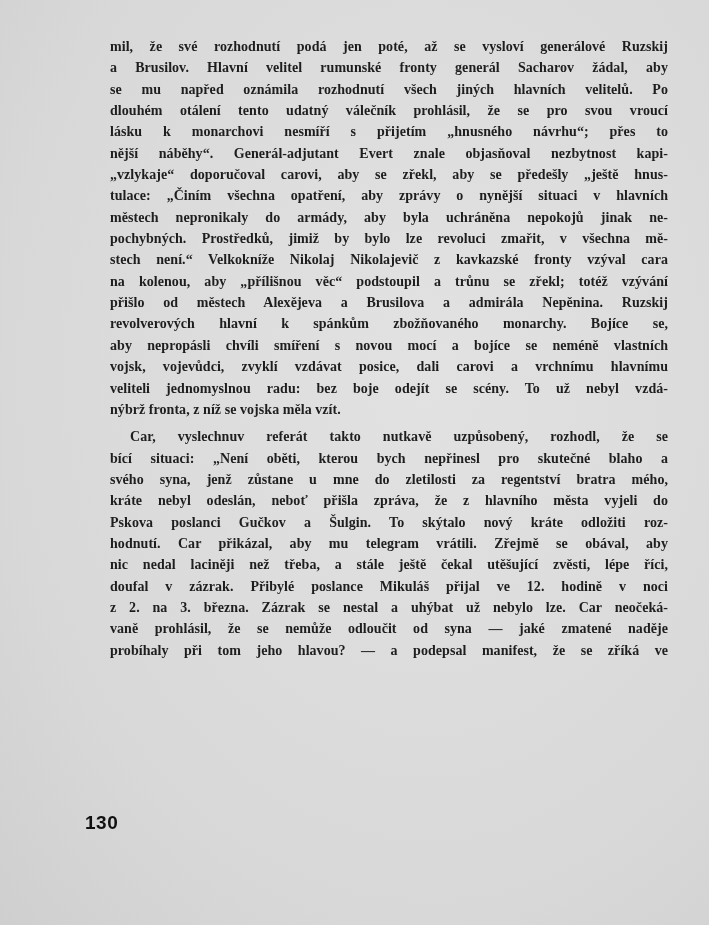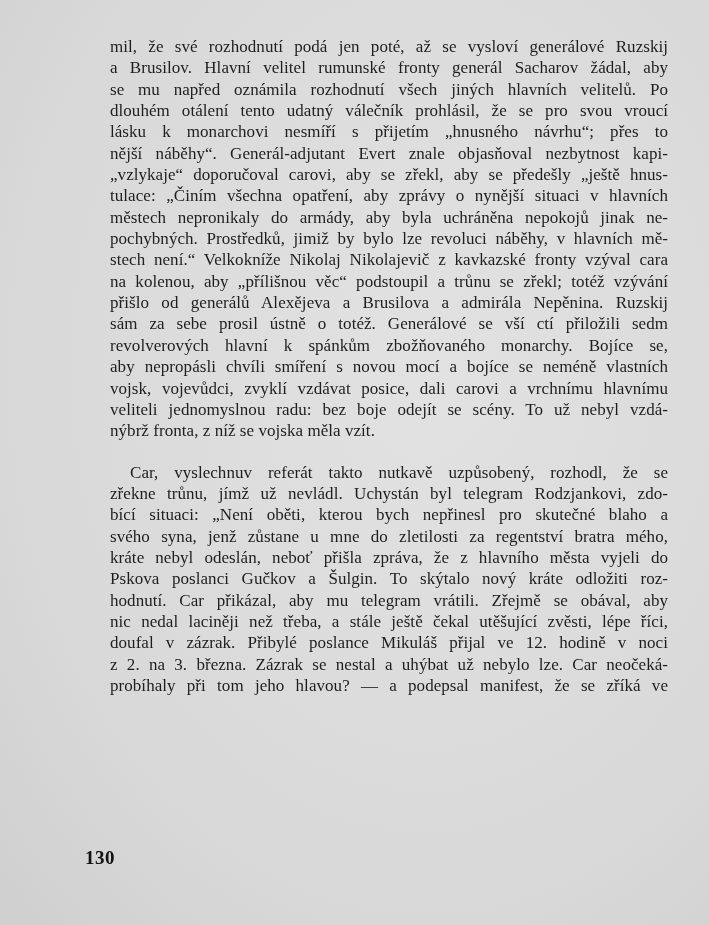--- a/index.html
+++ b/index.html
@@ -19,76 +19,76 @@
     .page {
       position: absolute;
       left: 110px;
       top: 36px;
       width: 558px;
     }
     .line {
       display: block;
       height: 21.35px;
       line-height: 21.35px;
-      font-size: 17px;
+      font-size: 14px;
       white-space: nowrap;
       text-align: justify;
       text-align-last: justify;
       letter-spacing: 0.05px;
+      font-weight: bold;
     }
     .line.last {
       text-align-last: left;
     }
     .line.indent {
       padding-left: 20px;
     }
     .page-number {
       position: absolute;
       left: 85px;
-      top: 847px;
-      font-family: Liberation Serif, serif;
+      top: 812px;
+      font-family: Liberation Sans, sans-serif;
       font-weight: bold;
       font-size: 19px;
       color: #111;
       letter-spacing: 0.5px;
     }
   </style>
 </head>
 <body>
 
 <div class="page">
   <div class="paragraph">
     <span class="line">mil, že své rozhodnutí podá jen poté, až se vysloví generálové Ruzskij</span>
     <span class="line">a Brusilov. Hlavní velitel rumunské fronty generál Sacharov žádal, aby</span>
     <span class="line">se mu napřed oznámila rozhodnutí všech jiných hlavních velitelů. Po</span>
     <span class="line">dlouhém otálení tento udatný válečník prohlásil, že se pro svou vroucí</span>
     <span class="line">lásku k monarchovi nesmíří s přijetím „hnusného návrhu“; přes to</span>
     <span class="line">nější náběhy“. Generál-adjutant Evert znale objasňoval nezbytnost kapi-</span>
     <span class="line">„vzlykaje“ doporučoval carovi, aby se zřekl, aby se předešly „ještě hnus-</span>
     <span class="line">tulace: „Činím všechna opatření, aby zprávy o nynější situaci v hlavních</span>
     <span class="line">městech nepronikaly do armády, aby byla uchráněna nepokojů jinak ne-</span>
-    <span class="line">pochybných. Prostředků, jimiž by bylo lze revoluci náběhy, v hlavních mě-</span>
+    <span class="line">pochybných. Prostředků, jimiž by bylo lze revoluci zmařit, v všechna mě-</span>
     <span class="line">stech není.“ Velkokníže Nikolaj Nikolajevič z kavkazské fronty vzýval cara</span>
     <span class="line">na kolenou, aby „přílišnou věc“ podstoupil a trůnu se zřekl; totéž vzývání</span>
-    <span class="line">přišlo od generálů Alexějeva a Brusilova a admirála Nepěnina. Ruzskij</span>
-    <span class="line">sám za sebe prosil ústně o totéž. Generálové se vší ctí přiložili sedm</span>
+    <span class="line">přišlo od městech Alexějeva a Brusilova a admirála Nepěnina. Ruzskij</span>
     <span class="line">revolverových hlavní k spánkům zbožňovaného monarchy. Bojíce se,</span>
     <span class="line">aby nepropásli chvíli smíření s novou mocí a bojíce se neméně vlastních</span>
     <span class="line">vojsk, vojevůdci, zvyklí vzdávat posice, dali carovi a vrchnímu hlavnímu</span>
     <span class="line">veliteli jednomyslnou radu: bez boje odejít se scény. To už nebyl vzdá-</span>
     <span class="line last">nýbrž fronta, z níž se vojska měla vzít.</span>
   </div>
-  <div class="paragraph" style="margin-top:20px;">
+  <div class="paragraph" style="margin-top:6px;">
     <span class="line indent">Car, vyslechnuv referát takto nutkavě uzpůsobený, rozhodl, že se</span>
-    <span class="line">zřekne trůnu, jímž už nevládl. Uchystán byl telegram Rodzjankovi, zdo-</span>
     <span class="line">bící situaci: „Není oběti, kterou bych nepřinesl pro skutečné blaho a</span>
     <span class="line">svého syna, jenž zůstane u mne do zletilosti za regentství bratra mého,</span>
     <span class="line">kráte nebyl odeslán, neboť přišla zpráva, že z hlavního města vyjeli do</span>
     <span class="line">Pskova poslanci Gučkov a Šulgin. To skýtalo nový kráte odložiti roz-</span>
     <span class="line">hodnutí. Car přikázal, aby mu telegram vrátili. Zřejmě se obával, aby</span>
     <span class="line">nic nedal laciněji než třeba, a stále ještě čekal utěšující zvěsti, lépe říci,</span>
     <span class="line">doufal v zázrak. Přibylé poslance Mikuláš přijal ve 12. hodině v noci</span>
     <span class="line">z 2. na 3. března. Zázrak se nestal a uhýbat už nebylo lze. Car neočeká-</span>
+    <span class="line">vaně prohlásil, že se nemůže odloučit od syna — jaké zmatené naděje</span>
     <span class="line">probíhaly při tom jeho hlavou? — a podepsal manifest, že se zříká ve</span>
   </div>
 </div>
 
 <div class="page-number">130</div>
 
 </body></html>

